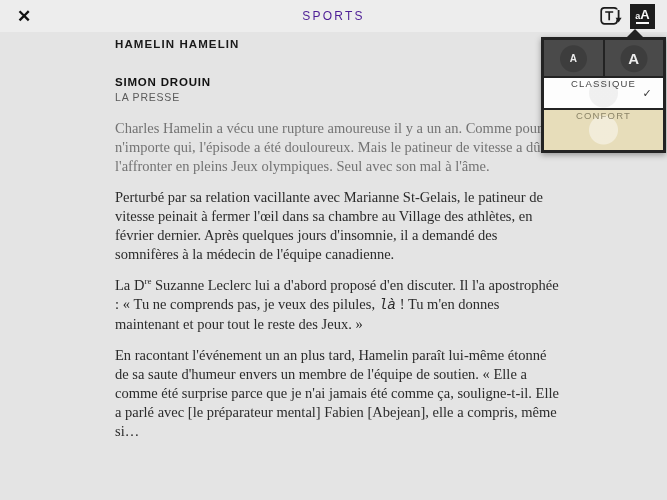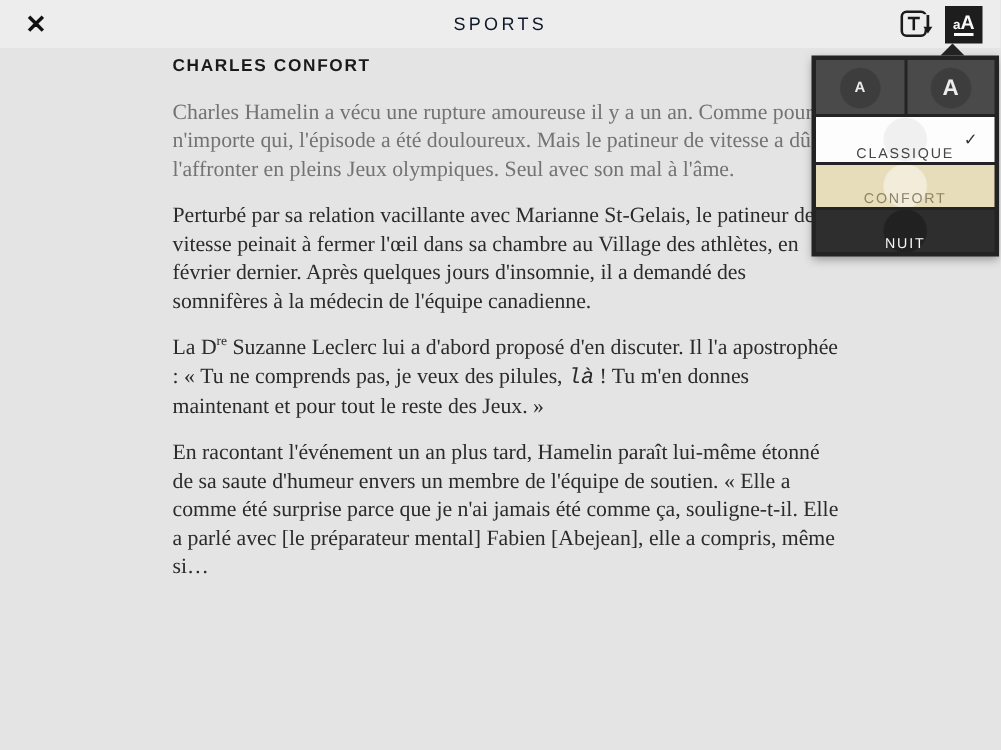--- a/index.html
+++ b/index.html
@@ -11,21 +11,21 @@
   .topbar {
     position:relative; height:32px; background:#ededed;
     display:flex; align-items:center; padding:0 12px;
   }
   .close-btn {
     font-size:17px; font-weight:700; color:#111; cursor:pointer;
     width:24px; height:24px; display:flex; align-items:center; justify-content:center;
   }
   .section-title {
     position:absolute; left:50%; top:50%; transform:translate(-50%,-50%);
-    font-size:12px; letter-spacing:2.2px; color:#0f172a; font-weight:400;
+    font-size:12px; letter-spacing:2.2px; color:#4c1d95; font-weight:400;
   }
   .topbar-icons { margin-left:auto; display:flex; align-items:center; gap:7px; }
   .icon-btn { width:24px; height:24px; display:flex; align-items:center; justify-content:center; cursor:pointer; }
   .icon-aa-active {
     width:25px; height:25px; background:#1d1d1d; display:flex; flex-direction:column;
     align-items:center; justify-content:center; cursor:pointer;
   }
   .aa-letters { display:flex; align-items:baseline; color:#fafafa; font-weight:700; line-height:1; }
   .aa-small { font-size:9px; }
   .aa-big { font-size:13px; }
@@ -62,30 +62,30 @@
   }
   .font-size-row { display:flex; gap:2px; height:36px; margin-bottom:2px; }
   .btn-a {
     flex:1; display:flex; align-items:center; justify-content:center;
     color:#ededed; font-weight:700; cursor:pointer;
     background:radial-gradient(circle 14px at 50% 52%, rgba(0,0,0,.18) 0 13px, transparent 14px), #4a4a4a;
   }
   .btn-a-small { font-size:10px; }
   .btn-a-large { font-size:15px; }
   .theme-row {
-    position:relative; display:flex; align-items:flex-end; justify-content:center;
+    position:relative; display:flex; align-items:flex-start; justify-content:center;
     letter-spacing:1.2px; font-size:9.5px; cursor:pointer; margin-bottom:2px;
   }
   .theme-row:last-child { margin-bottom:0; }
   .row-classique {
     height:30px; color:#454545;
     background:radial-gradient(circle 15px at 50% 50%, rgba(0,0,0,.05) 0 14px, transparent 15px), #fdfdfd;
   }
   .row-confort {
-    height:28px; color:#8b8468;
+    height:40px; color:#8b8468;
     background:radial-gradient(circle 15px at 50% 50%, rgba(255,255,255,.45) 0 14px, transparent 15px), #e7ddba;
   }
   .row-nuit {
     height:28px; color:#f5f5f5;
     background:radial-gradient(circle 15px at 50% 50%, rgba(0,0,0,.28) 0 14px, transparent 15px), #2e2e2e;
   }
   .check { position:absolute; right:10px; top:50%; transform:translateY(-50%); font-size:11px; color:#333; }
 </style>
 </head>
 <body>
@@ -109,21 +109,25 @@
         <div class="aa-letters">
           <span class="aa-small">a</span>
             <span class="aa-big">A</span>
         </div>
         <div class="aa-underline"></div>
       </div>
     </div>
   </div>
 
   <div class="article">
-    <div class="kicker">CHARLES CONFORT</div>
+    <div class="kicker">HAMELIN HAMELIN</div>
+    <div class="byline">
+      <div class="author">SIMON DROUIN</div>
+      <div class="source">LA PRESSE</div>
+    </div>
     <div class="bodycopy">
       <p class="lead">Charles Hamelin a vécu une rupture amoureuse il y a un an. Comme pour n'importe qui, l'épisode a été douloureux. Mais le patineur de vitesse a dû l'affronter en pleins Jeux olympiques. Seul avec son mal à l'âme.</p>
       <p>Perturbé par sa relation vacillante avec Marianne St-Gelais, le patineur de vitesse peinait à fermer l'œil dans sa chambre au Village des athlètes, en février dernier. Après quelques jours d'insomnie, il a demandé des somnifères à la médecin de l'équipe canadienne.</p>
       <p><span>La D</span><span class="sup">re</span><span> Suzanne Leclerc lui a d'abord proposé d'en discuter. Il l'a apostrophée : «&nbsp;Tu ne comprends pas, je veux des pilules, </span><span class="ital">là</span><span> ! Tu m'en donnes maintenant et pour tout le reste des Jeux.&nbsp;»</span></p>
       <p>En racontant l'événement un an plus tard, Hamelin paraît lui-même étonné de sa saute d'humeur envers un membre de l'équipe de soutien. «&nbsp;Elle a comme été surprise parce que je n'ai jamais été comme ça, souligne-t-il. Elle a parlé avec [le préparateur mental] Fabien [Abejean], elle a compris, même si…</p>
     </div>
   </div>
 
   <div class="settings-panel">
     <div class="panel-caret"></div>
@@ -131,18 +135,15 @@
       <div class="btn-a btn-a-small">A</div>
       <div class="btn-a btn-a-large">A</div>
     </div>
     <div class="theme-row row-classique">
       <span>CLASSIQUE</span>
       <span class="check">✓</span>
     </div>
     <div class="theme-row row-confort">
       <span>CONFORT</span>
     </div>
-    <div class="theme-row row-nuit">
-      <span>NUIT</span>
-    </div>
   </div>
 
 </div>
 
 </body></html>

